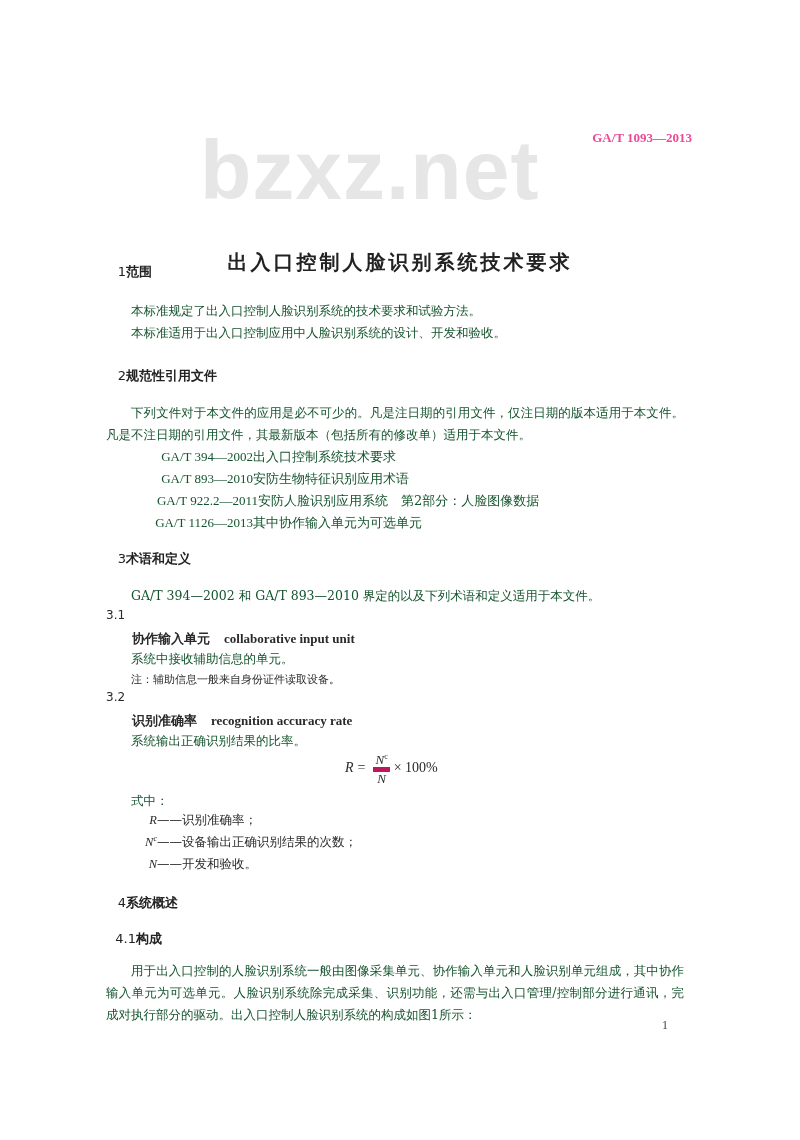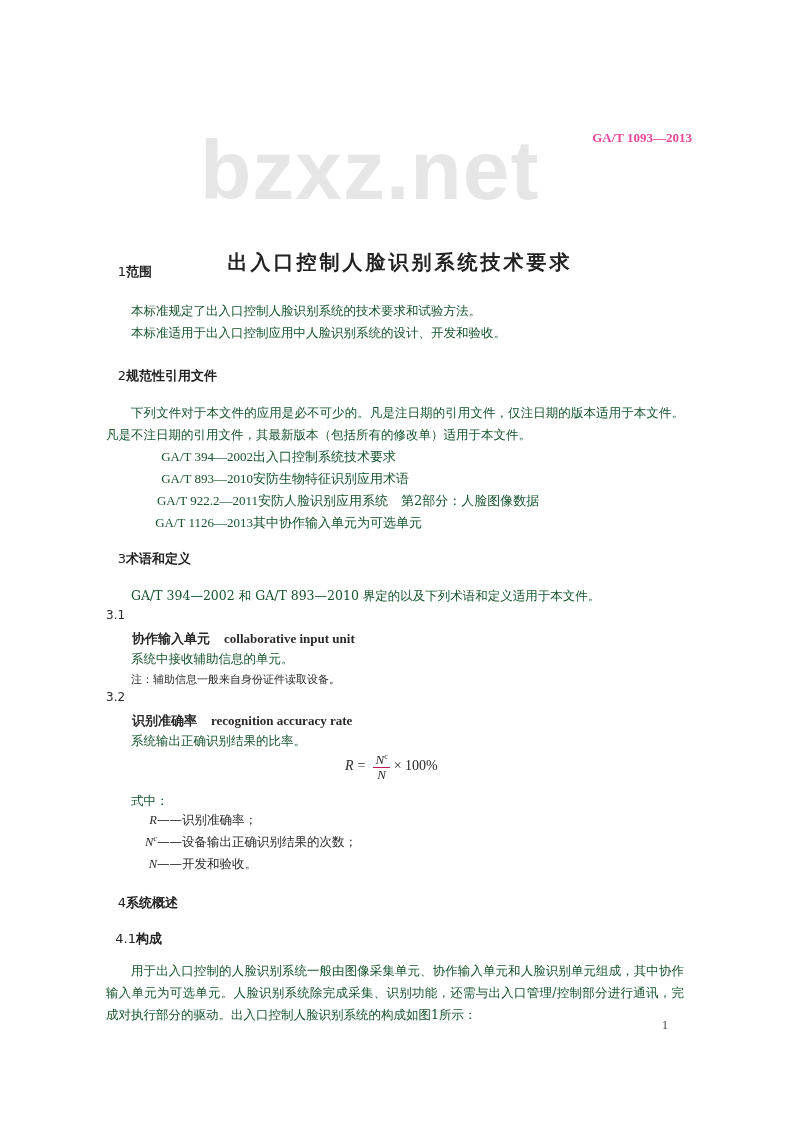--- a/index.html
+++ b/index.html
@@ -16,21 +16,21 @@
   .para { font-size: 12.5px; color: #14532d; line-height: 22px; }
   .ref { left: 131px; font-size: 13px; }
   .ref .code { font-family: "Liberation Serif", serif; display: inline-block; }
   .term-num { left: 106px; font-family: "DejaVu Sans", sans-serif; font-size: 12px; }
   .term { left: 120px; font-family: "DejaVu Sans", sans-serif; font-weight: bold; font-size: 13px; margin-left: 12px; }
   .term .en { font-family: "Liberation Serif", serif; margin-left: 14px; }
   .note { left: 131px; font-size: 11px; }
   .formula { left: 345px; top: 750px; font-family: "Liberation Serif", serif; font-size: 14px; display: flex; align-items: center; }
   .formula i { font-style: italic; }
   .frac { display: inline-flex; flex-direction: column; align-items: center; margin: 0 4px; font-size: 13px; }
-  .frac .top { border-bottom: 1px solid #be185d; padding: 0 2px; line-height: 14px; }
+  .frac .top { border-bottom: 5px solid #be185d; padding: 0 2px; line-height: 14px; }
   .frac .bot { line-height: 14px; }
   sup { font-size: 8px; }
   .var { left: 131px; font-size: 12.5px; }
   .var .sym { display: inline-block; width: 26px; font-family: "Liberation Serif", serif; font-style: italic; }
   .block { left: 106px; width: 578px; white-space: normal; text-indent: 25px; text-align: justify; }
   .pagenum { left: 662px; top: 1018px; font-family: "Liberation Serif", serif; font-size: 12px; color: #444; }
 </style>
 </head>
 <body>
 

